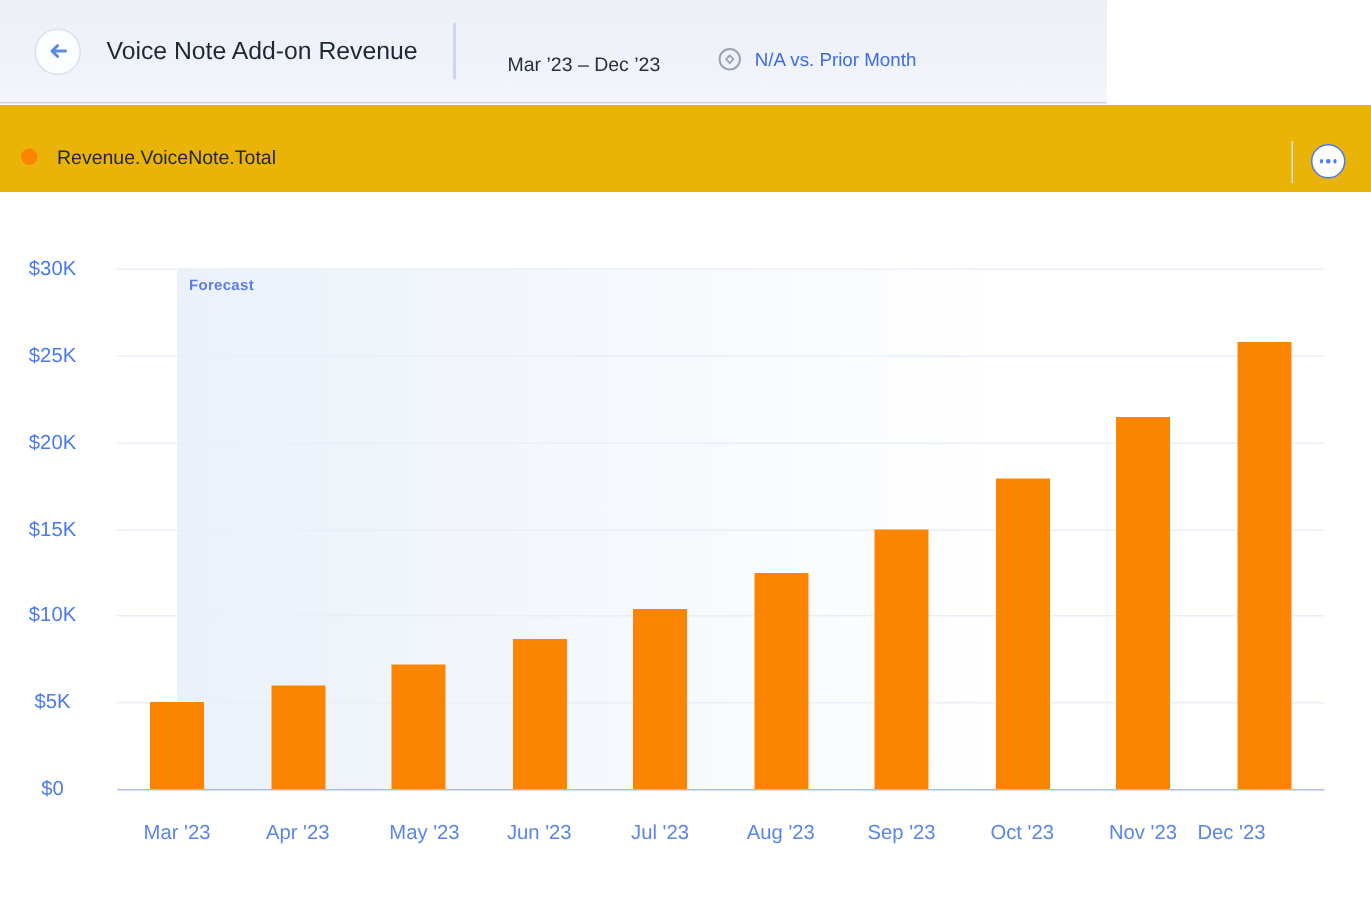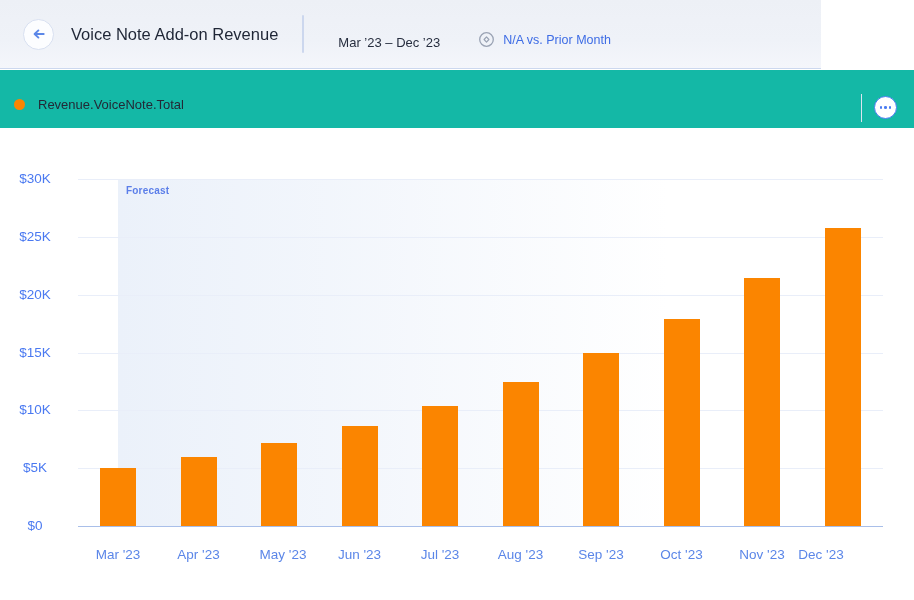--- a/index.html
+++ b/index.html
@@ -11,21 +11,21 @@
   }
   *{box-sizing:border-box;}
   html,body{margin:0;padding:0;}
   body{
     width:914px;height:600px;position:relative;overflow:hidden;
     background:#ffffff;
     font-family:"Liberation Sans", sans-serif;
   }
   
   .header{
-    position:absolute;top:0;left:0;width:821px;height:69px;
+    position:absolute;top:0;left:0;width:738px;height:69px;
     background:linear-gradient(180deg,#edf0f6 0%,#eff2f8 60%,#f4f6fb 100%);
     border-bottom:1px solid #ccd8ef;
     display:flex;align-items:center;
   }
   .back-btn{
     width:31px;height:31px;border-radius:50%;
     background:#fcfdff;border:1px solid #d8e0f1;
     margin-left:23px;flex:0 0 auto;
     display:flex;align-items:center;justify-content:center;
     cursor:pointer;
@@ -45,21 +45,21 @@
     font-size:13px;color:#272e3f;margin-left:9px;margin-top:16px;white-space:nowrap;
   }
   .comparison{
     display:flex;align-items:center;margin-left:38px;margin-top:11px;cursor:pointer;
   }
   .comparison-text{
     font-size:12.5px;color:var(--link-blue);margin-left:8px;white-space:nowrap;
   }
   
   .legend-row{
-    position:absolute;top:70px;left:0;width:914px;height:58px;background:#14b8a6;
+    position:absolute;top:70px;left:0;width:914px;height:58px;background:#eab308;
   }
   .legend-item{position:absolute;left:14px;top:27px;display:flex;align-items:center;cursor:pointer;}
   .legend-dot{
     width:11px;height:11px;border-radius:50%;background:var(--orange);flex:0 0 auto;
   }
   .legend-label{font-size:13px;color:#232936;margin-left:13px;}
   .legend-divider{
     position:absolute;left:861px;top:24px;width:1px;height:28px;background:#dde4f0;
   }
   .menu-btn{

